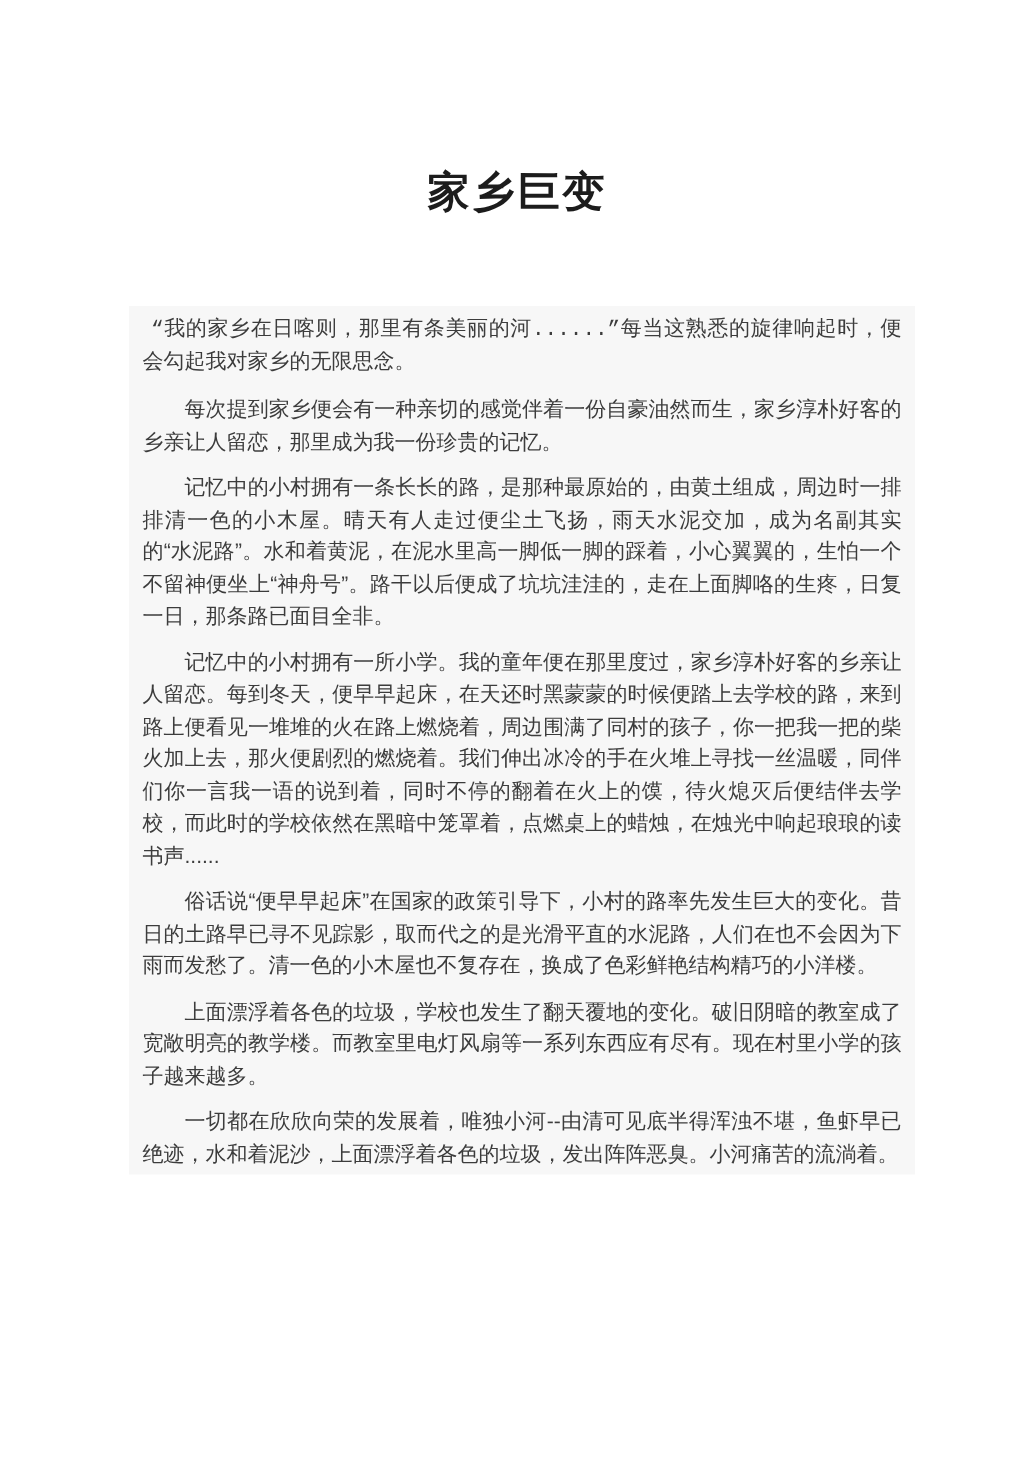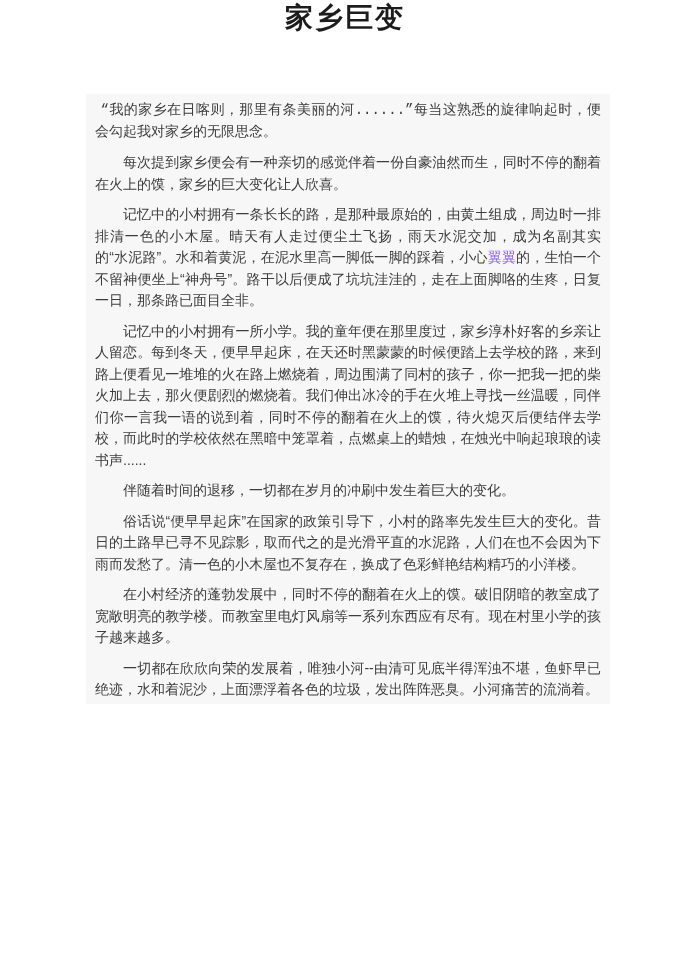--- a/index.html
+++ b/index.html
@@ -14,20 +14,21 @@
     font-family: "Liberation Sans", sans-serif;
     overflow: hidden;
   }
   .page {
     width: 690px;
     height: 976px;
     background: #ffffff;
   }
   .doc-title {
     margin: 0;
+    padding-top: 110px;
     text-align: center;
     font-size: 28px;
     font-weight: bold;
     color: #1c1c1c;
     letter-spacing: 2px;
     line-height: 36px;
   }
   .doc-body {
     margin-top: 58px;
     margin-left: 86px;
@@ -46,44 +47,43 @@
     word-break: break-all;
   }
   .para.first {
     text-indent: 0.4em;
     font-family: Liberation Mono, monospace;
   }
   .para:last-child {
     margin-bottom: 0;
   }
   .hl-blue {
-    color: #8b5cf6;
+    color: #404040;
   }
 </style>
 </head>
 <body>
 
 <div class="page">
 
   <h1 class="doc-title">家乡巨变</h1>
 
   <div class="doc-body">
 
     <p class="para first">“我的家乡在日喀则，那里有条美丽的河......”每当这熟悉的旋律响起时，便会勾起我对家乡的无限思念。</p>
 
-    <p class="para">每次提到家乡便会有一种亲切的感觉伴着一份自豪油然而生，同时不停的翻着在火上的馍，家乡的巨大变化让人欣喜。</p>
+    <p class="para">每次提到家乡便会有一种亲切的感觉伴着一份自豪油然而生，家乡淳朴好客的乡亲让人留恋，那里成为我一份珍贵的记忆。</p>
 
 
     <p class="para"><span>记忆中的小村拥有一条长长的路，是那种最原始的，由黄土组成，周边时一排排清一色的小木屋。晴天有人走过便尘土飞扬，雨天水泥交加，成为名副其实的“水泥路”。水和着黄泥，在泥水里高一脚低一脚的踩着，小心</span><span class="hl-blue">翼翼</span><span>的，生怕一个不留神便坐上“神舟号”。路干以后便成了坑坑洼洼的，走在上面脚咯的生疼，日复一日，那条路已面目全非。</span></p>
 
     <p class="para">记忆中的小村拥有一所小学。我的童年便在那里度过，家乡淳朴好客的乡亲让人留恋。每到冬天，便早早起床，在天还时黑蒙蒙的时候便踏上去学校的路，来到路上便看见一堆堆的火在路上燃烧着，周边围满了同村的孩子，你一把我一把的柴火加上去，那火便剧烈的燃烧着。我们伸出冰冷的手在火堆上寻找一丝温暖，同伴们你一言我一语的说到着，同时不停的翻着在火上的馍，待火熄灭后便结伴去学校，而此时的学校依然在黑暗中笼罩着，点燃桌上的蜡烛，在烛光中响起琅琅的读书声......</p>
 
 
-    <p class="para">伴随着时间的退移，一切都在岁月的冲刷中发生着巨大的变化。</p>
 
     <p class="para">俗话说“便早早起床”在国家的政策引导下，小村的路率先发生巨大的变化。昔日的土路早已寻不见踪影，取而代之的是光滑平直的水泥路，人们在也不会因为下雨而发愁了。清一色的小木屋也不复存在，换成了色彩鲜艳结构精巧的小洋楼。</p>
 
-    <p class="para">在小村经济的蓬勃发展中，同时不停的翻着在火上的馍。破旧阴暗的教室成了宽敞明亮的教学楼。而教室里电灯风扇等一系列东西应有尽有。现在村里小学的孩子越来越多。</p>
+    <p class="para">上面漂浮着各色的垃圾，学校也发生了翻天覆地的变化。破旧阴暗的教室成了宽敞明亮的教学楼。而教室里电灯风扇等一系列东西应有尽有。现在村里小学的孩子越来越多。</p>
 
     <p class="para">一切都在欣欣向荣的发展着，唯独小河--由清可见底半得浑浊不堪，鱼虾早已绝迹，水和着泥沙，上面漂浮着各色的垃圾，发出阵阵恶臭。小河痛苦的流淌着。</p>
 
   </div>
 </div>
 
 </body></html>

